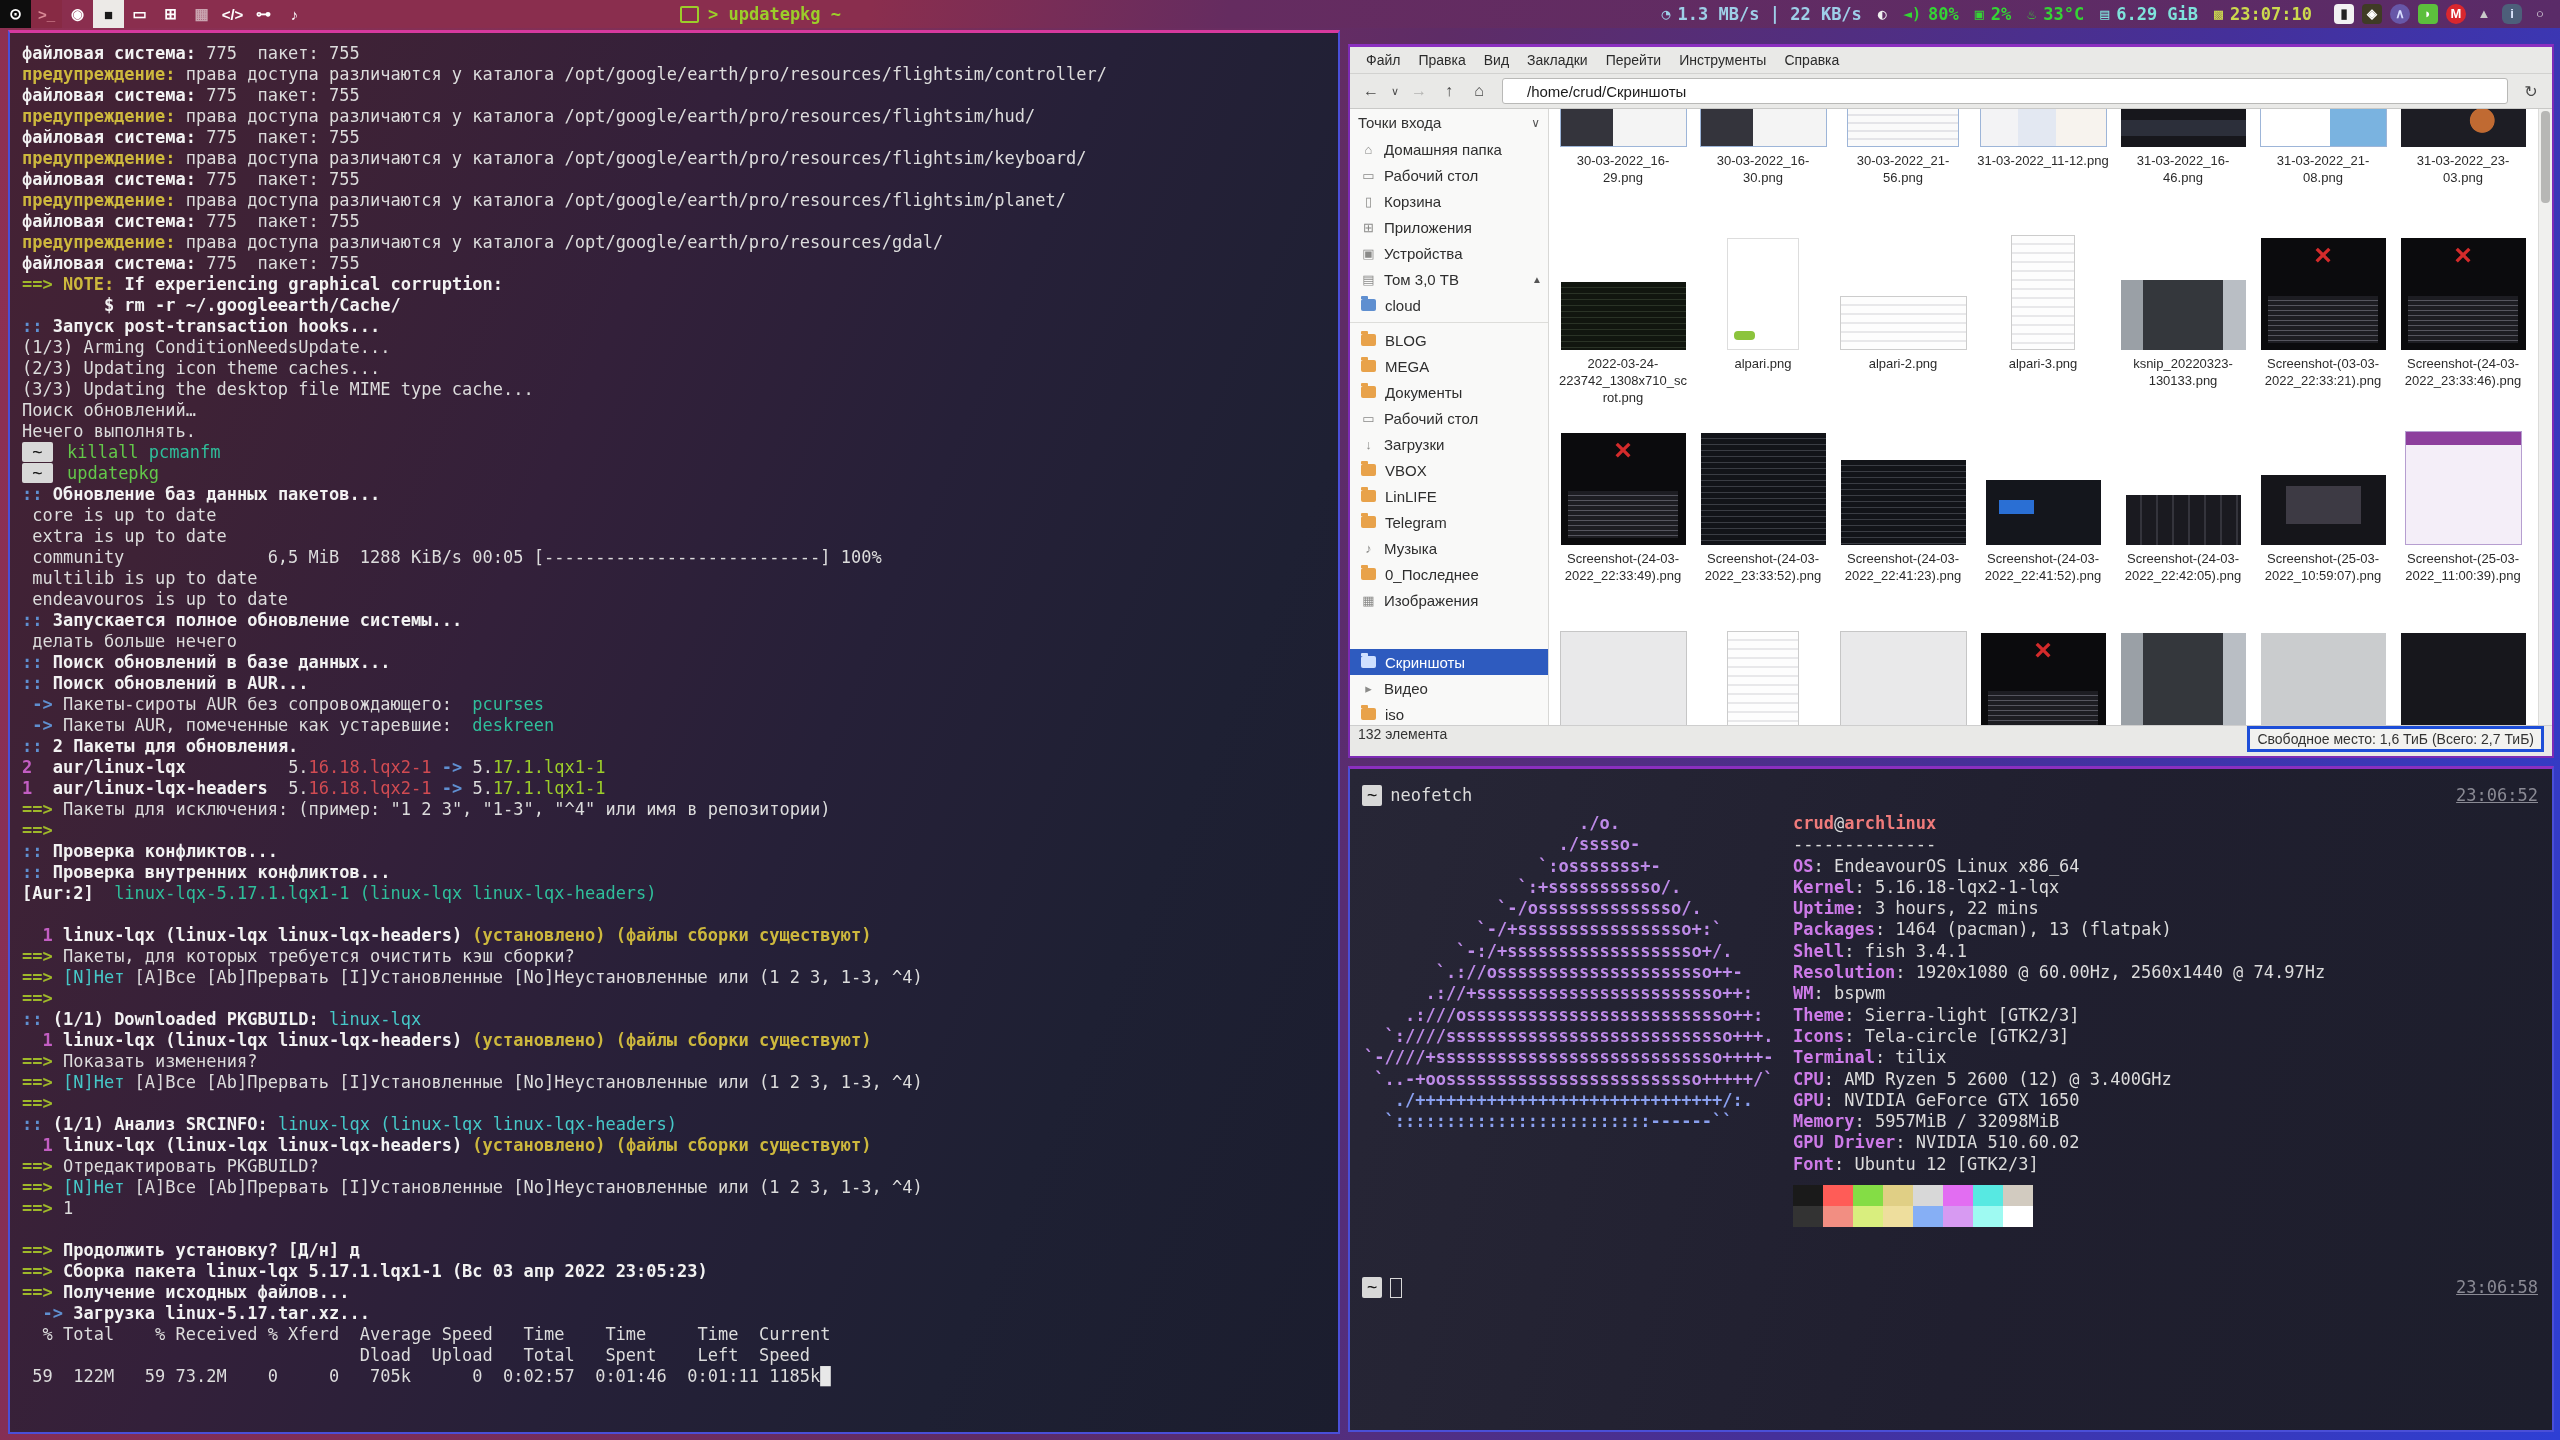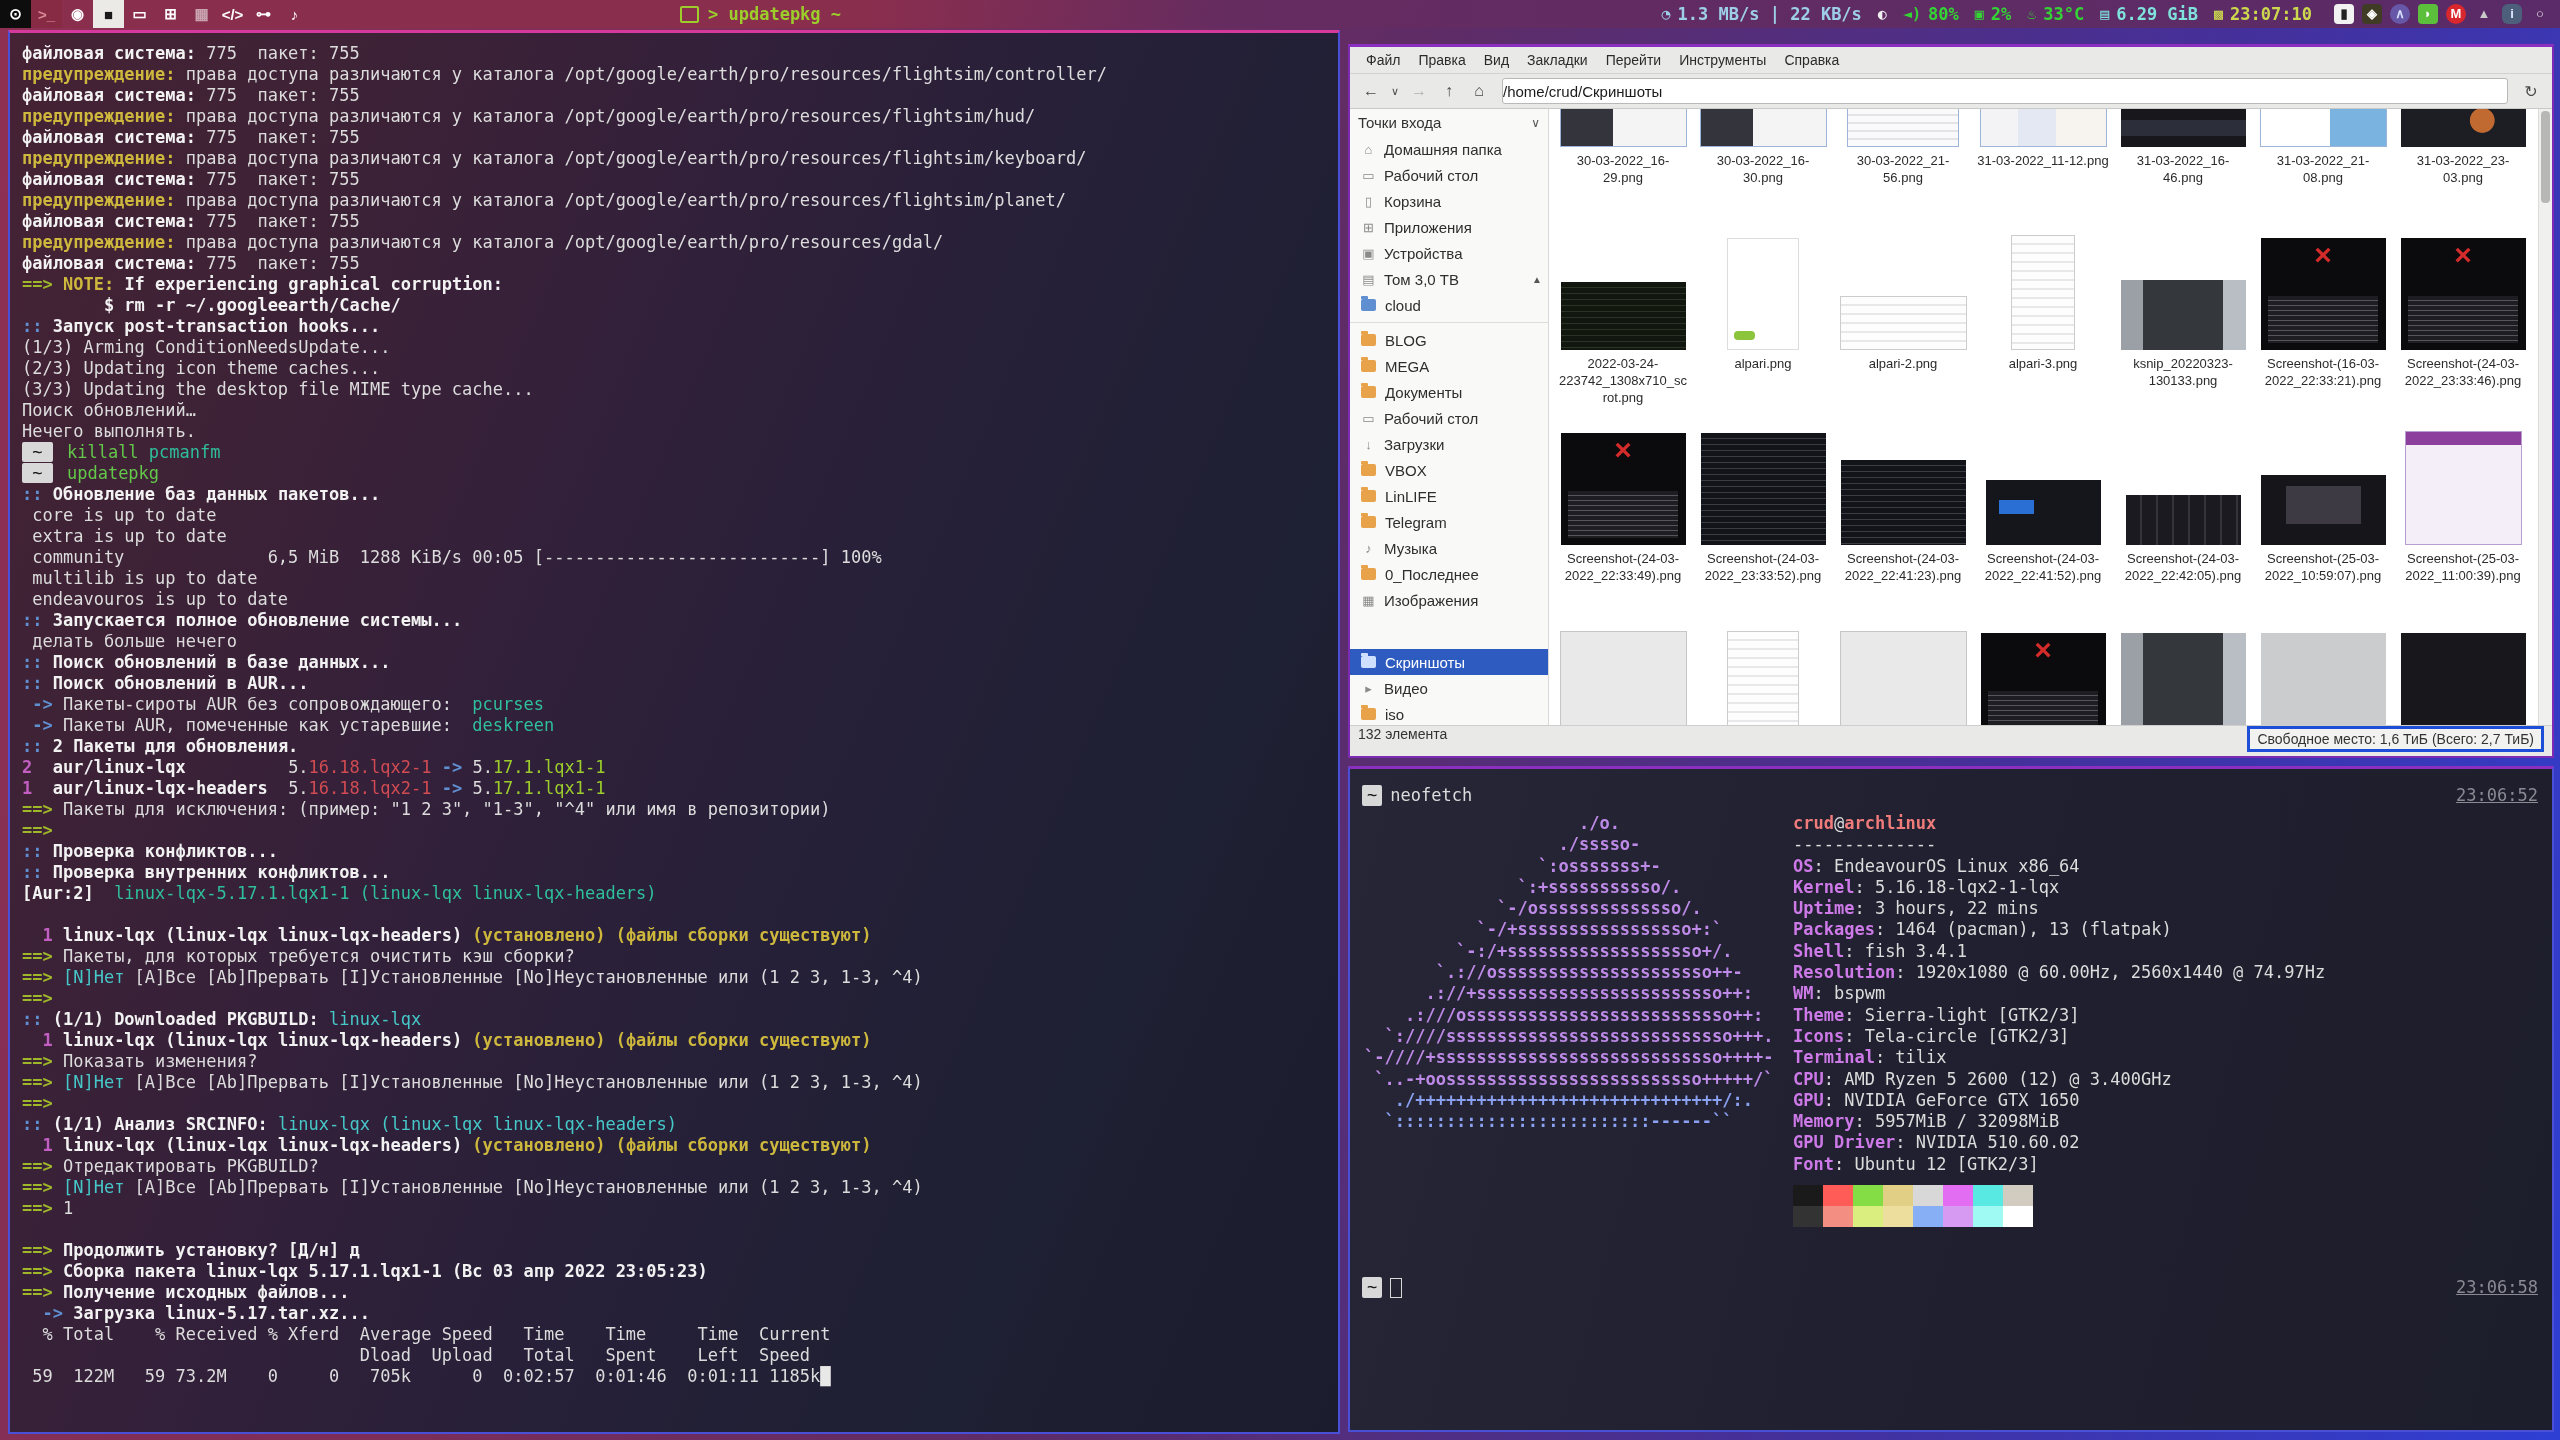--- a/index.html
+++ b/index.html
@@ -45,21 +45,21 @@
   
   #fm{left:1348px;top:44px;width:1206px;height:714px;border:2px solid #7d2bb5;border-top:3px solid #8b2fc0;
     background:#fff;display:flex;flex-direction:column;font-size:14px;color:#2b2b2b;}
   #fm-menubar{height:26px;background:#e9e9e7;border-bottom:1px solid #d2d2d0;display:flex;align-items:center;padding-left:8px;gap:2px;}
   .menu-item{padding:0 8px;line-height:25px;}
   #fm-toolbar{height:34px;background:#e9e9e7;border-bottom:1px solid #c9c9c7;display:flex;align-items:center;padding:0 8px;gap:4px;}
   .tbtn{width:26px;height:26px;display:flex;align-items:center;justify-content:center;font-size:16px;color:#4a4a4a;border-radius:3px;}
   .tbtn.small{width:14px;font-size:11px;}
   .tbtn.disabled{color:#b4b4b2;}
   #fm-path{flex:1;height:24px;background:#fff;border:1px solid #b9b9b7;border-radius:3px;margin:0 6px;
-    font-size:15px;padding:0 0;color:#1a1a1a;font-family:"Liberation Sans",sans-serif;}
+    font-size:15px;padding:0 24px;color:#1a1a1a;font-family:"Liberation Sans",sans-serif;}
   #fm-body{flex:1;display:flex;min-height:0;}
   #fm-sidebar{width:198px;background:#f9f9f8;border-right:1px solid #d8d8d6;overflow:hidden;font-size:15px;}
   #sb-header{height:27px;display:flex;align-items:center;padding:0 8px;color:#333;}
   #sb-chevron{margin-left:auto;font-size:12px;color:#555;}
   .sb-item{height:26px;display:flex;align-items:center;padding:0 6px 0 10px;color:#2e2e2e;white-space:nowrap;}
   .sb-item.sel{background:#2e5bbf;color:#fff;margin-top:36px;}
   .sb-sep{height:1px;background:#ddddda;margin:4px 0;}
   .si{width:17px;margin-right:7px;text-align:center;font-size:13px;color:#8a8a88;flex:none;}
   .si-folder{width:15px;height:12px;background:#e8a24a;border-radius:2px;margin-right:9px;margin-left:1px;flex:none;position:relative;}
   .si-folder:before{content:"";position:absolute;left:0;top:-3px;width:7px;height:3px;background:inherit;border-radius:1px 1px 0 0;}
@@ -387,21 +387,21 @@
                 <div class="thumb k-ide-grey" style="width: 125px; height: 70px;"></div>
               </div>
               <div class="flabel">ksnip_20220323-130133.png</div>
             </div>
             <div class="fcell">
               <div class="tzone" style="height: 113px;">
                 <div class="thumb k-darkx" style="width: 125px; height: 112px;">
                   <span class="xmark">×</span>
                 </div>
               </div>
-              <div class="flabel">Screenshot-(16-03-2022_22:33:21).png</div>
+              <div class="flabel">Screenshot-(03-03-2022_22:33:21).png</div>
             </div>
             <div class="fcell">
               <div class="tzone" style="height: 113px;">
                 <div class="thumb k-darkx" style="width: 125px; height: 112px;">
                   <span class="xmark">×</span>
                 </div>
               </div>
               <div class="flabel">Screenshot-(24-03-2022_23:33:46).png</div>
             </div>
           </div>

